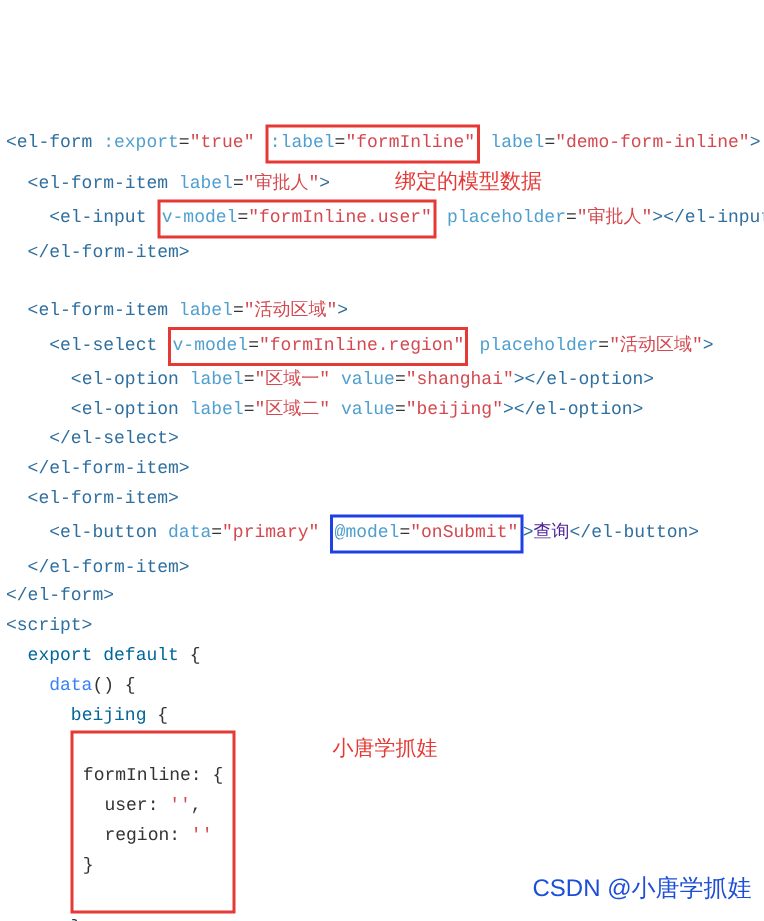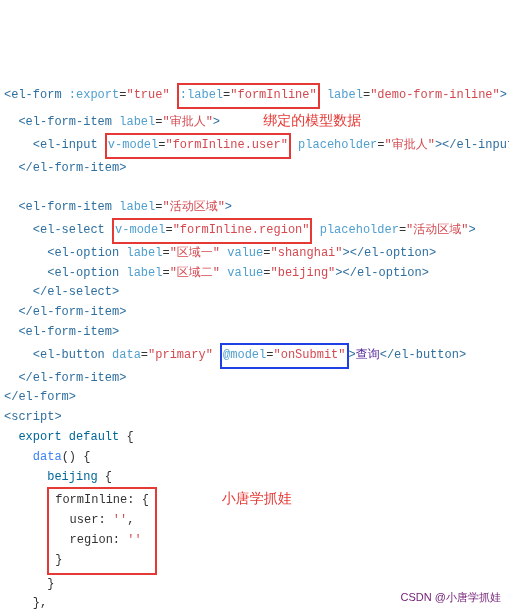--- a/index.html
+++ b/index.html
@@ -21,25 +21,25 @@
     .kw { color: #069; }
     .fn { color: #3b82f6; }
     .str { color: #D44950; }
     .box-red { border: 2px solid #E53935; padding: 1px 1px; display: inline-block; }
     .box-blue { border: 2px solid #1E40E5; padding: 1px 1px; display: inline-block; }
     .annotation-red { color: #E53935; font-size: 14px; font-family: "Microsoft YaHei", sans-serif; }
     .watermark {
       position: fixed;
       bottom: 8px;
       right: 8px;
-      color: #701a75;
-      font-size: 11px;
+      color: #1d4ed8;
+      font-size: 16px;
       font-family: Arial, sans-serif;
     }
-    .block-red { border: 2px solid #E53935; display: inline-block; padding: 2px 6px; vertical-align: top; }
+    .block-red { border: 2px solid #E53935; display: inline-block; padding: 19px 6px; vertical-align: top; }
   </style>
 </head>
 <body>
 
 
 
 <div><span class="tag">&lt;el-form</span> <span class="attr-name">:export</span>=<span class="attr-value">"true"</span> <span class="box-red"><span class="attr-name">:label</span>=<span class="attr-value">"formInline"</span></span> <span class="attr-name">label</span>=<span class="attr-value">"demo-form-inline"</span><span class="tag">&gt;</span>
   <span class="tag">&lt;el-form-item</span> <span class="attr-name">label</span>=<span class="attr-value">"审批人"</span><span class="tag">&gt;</span>      <span class="annotation-red">绑定的模型数据</span>
     <span class="tag">&lt;el-input</span> <span class="box-red"><span class="attr-name">v-model</span>=<span class="attr-value">"formInline.user"</span></span> <span class="attr-name">placeholder</span>=<span class="attr-value">"审批人"</span><span class="tag">&gt;&lt;/el-input&gt;</span>
   <span class="tag">&lt;/el-form-item&gt;</span>

